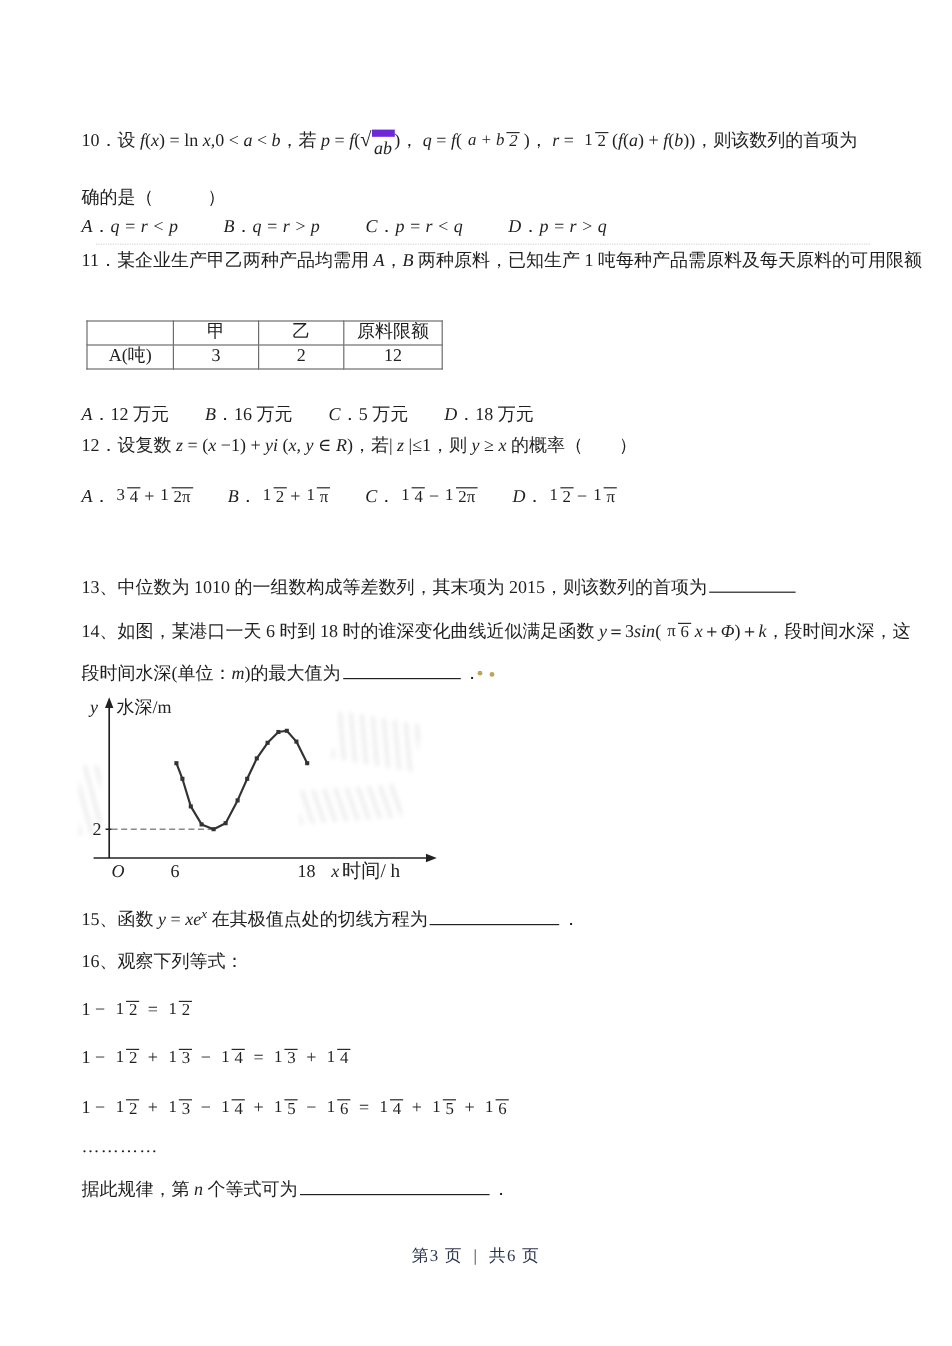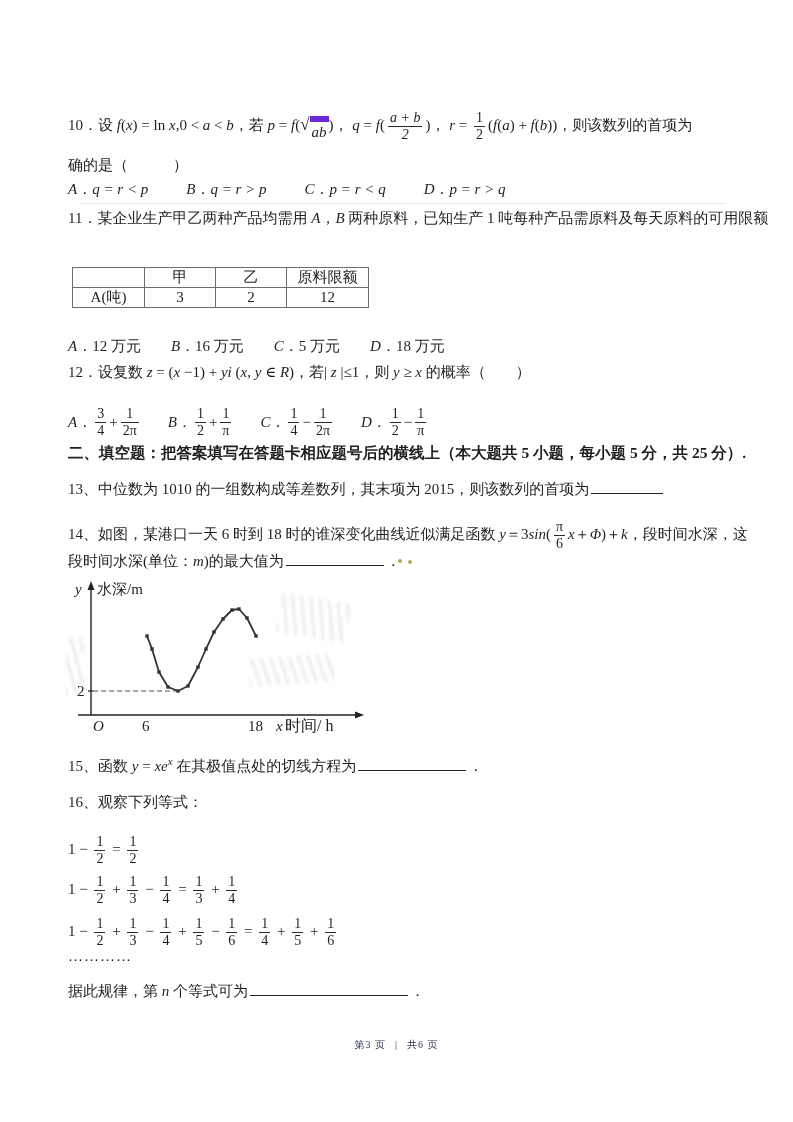--- a/index.html
+++ b/index.html
@@ -4,21 +4,21 @@
 <style>
   html,body{margin:0;padding:0;background:#ffffff;}
   .page{
     position:relative;width:793px;height:1122px;background:#fff;
     font-family:"Liberation Serif","DejaVu Serif",serif;color:#1f1f1f;overflow:hidden;
   }
   .blk{position:absolute;left:68px;width:680px;font-size:15px;line-height:1.35;white-space:nowrap;}
   .mi{font-style:italic;}
   .mt{font-style:normal;}
   sup.msup{font-size:11px;font-style:italic;}
-  .frac{display:inline-flex;flex-direction:column;vertical-align:middle;text-align:center;
+  .frac{display:inline-flex;flex-direction:row;vertical-align:middle;text-align:center;
         margin:16px 3px;font-size:14px;line-height:1.12;}
   .frac .num{display:block;padding:0 2px;}
   .frac .den{display:block;border-top:1px solid #2a2a2a;padding:0 2px;}
   .frac.it{font-style:italic;}
   .sqrt{display:inline-flex;align-items:flex-start;}
   .sqrt .rad{font-size:17px;line-height:1.05;}
   .sqrt .vinc{border-top:6px solid #6d28d9;font-style:italic;padding:0 2px;}
   .blank{display:inline-block;border-bottom:1px solid #222;height:1.05em;vertical-align:baseline;margin:0 2px;}
   .opts{display:flex;align-items:center;}
   .opts>span{display:inline-flex;align-items:center;}
@@ -28,21 +28,21 @@
     border:1px solid #6e6e6e;font-weight:normal;text-align:center;
     height:19px;line-height:19px;padding:0 4px;
   }
   .gtext{font-family:"Liberation Serif","DejaVu Serif",serif;font-size:15px;fill:#222;}
   .gtext.it{font-style:italic;}
   .artifact{position:absolute;opacity:0.14;filter:blur(1.6px);pointer-events:none;
     background:repeating-linear-gradient(75deg,#777 0 3px,transparent 3px 9px);}
   .dotline{position:absolute;border-top:1px dotted #b5b5b5;opacity:0.55;}
   .ydot{position:absolute;width:4px;height:4px;border-radius:50%;background:#ad9739;opacity:0.85;}
   .footer{position:absolute;top:1038px;left:0;width:100%;text-align:center;
-    font-size:10px;color:#2c3550;letter-spacing:1px;}
+    font-size:14px;color:#2c3550;letter-spacing:1px;}
   .footer .sep{margin:0 9px;}
 </style>
 </head>
 <body>
 
 <div class="page">
 
   <div class="blk" style="top:94px;">
     <span><span class="mt">10．设 </span><span class="mi">f</span><span class="mt">(</span><span class="mi">x</span><span class="mt">) = ln </span><span class="mi">x</span><span class="mt">,0 &lt; </span><span class="mi">a</span><span class="mt"> &lt; </span><span class="mi">b</span><span class="mt">，若 </span><span class="mi">p</span><span class="mt"> = </span><span class="mi">f</span><span class="mt">(</span><span class="sqrt">
           <span class="rad">√</span>
@@ -173,21 +173,20 @@
           <span class="den">2</span>
         </span>
         <span class="mt"> − </span>
         <span class="frac">
           <span class="num">1</span>
           <span class="den">π</span>
         </span>
       </span>
   </div>
 
-  <div class="blk bold" style="top:443px;font-size:15.5px;">二、填空题：把答案填写在答题卡相应题号后的横线上（本大题共 5 小题，每小题 5 分，共 25 分）.</div>
 
   <div class="blk" style="top:477px;"><span class="mt">13、中位数为 1010 的一组数构成等差数列，其末项为 2015，则该数列的首项为</span><span class="blank" style="width: 72px;"></span></div>
 
   <div class="blk" style="top:503px;"><span class="mt">14、如图，某港口一天 6 时到 18 时的谁深变化曲线近似满足函数 </span><span class="mi">y</span><span class="mt">＝3</span><span class="mi">sin</span><span class="mt">(</span><span class="frac">
         <span class="num">π</span>
         <span class="den">6</span>
       </span><span class="mi">x</span><span class="mt">＋</span><span class="mi">Φ</span><span class="mt">)＋</span><span class="mi">k</span><span class="mt">，段时间水深，这</span></div>
   <div class="blk" style="top:549px;"><span class="mt">段时间水深(单位：</span><span class="mi">m</span><span class="mt">)的最大值为</span><span class="blank" style="width: 98px;"></span><span class="mt">．</span></div>
   <span class="ydot" style="left:398px;top:559px;"></span>
   <span class="ydot" style="left:408px;top:560px;"></span>

